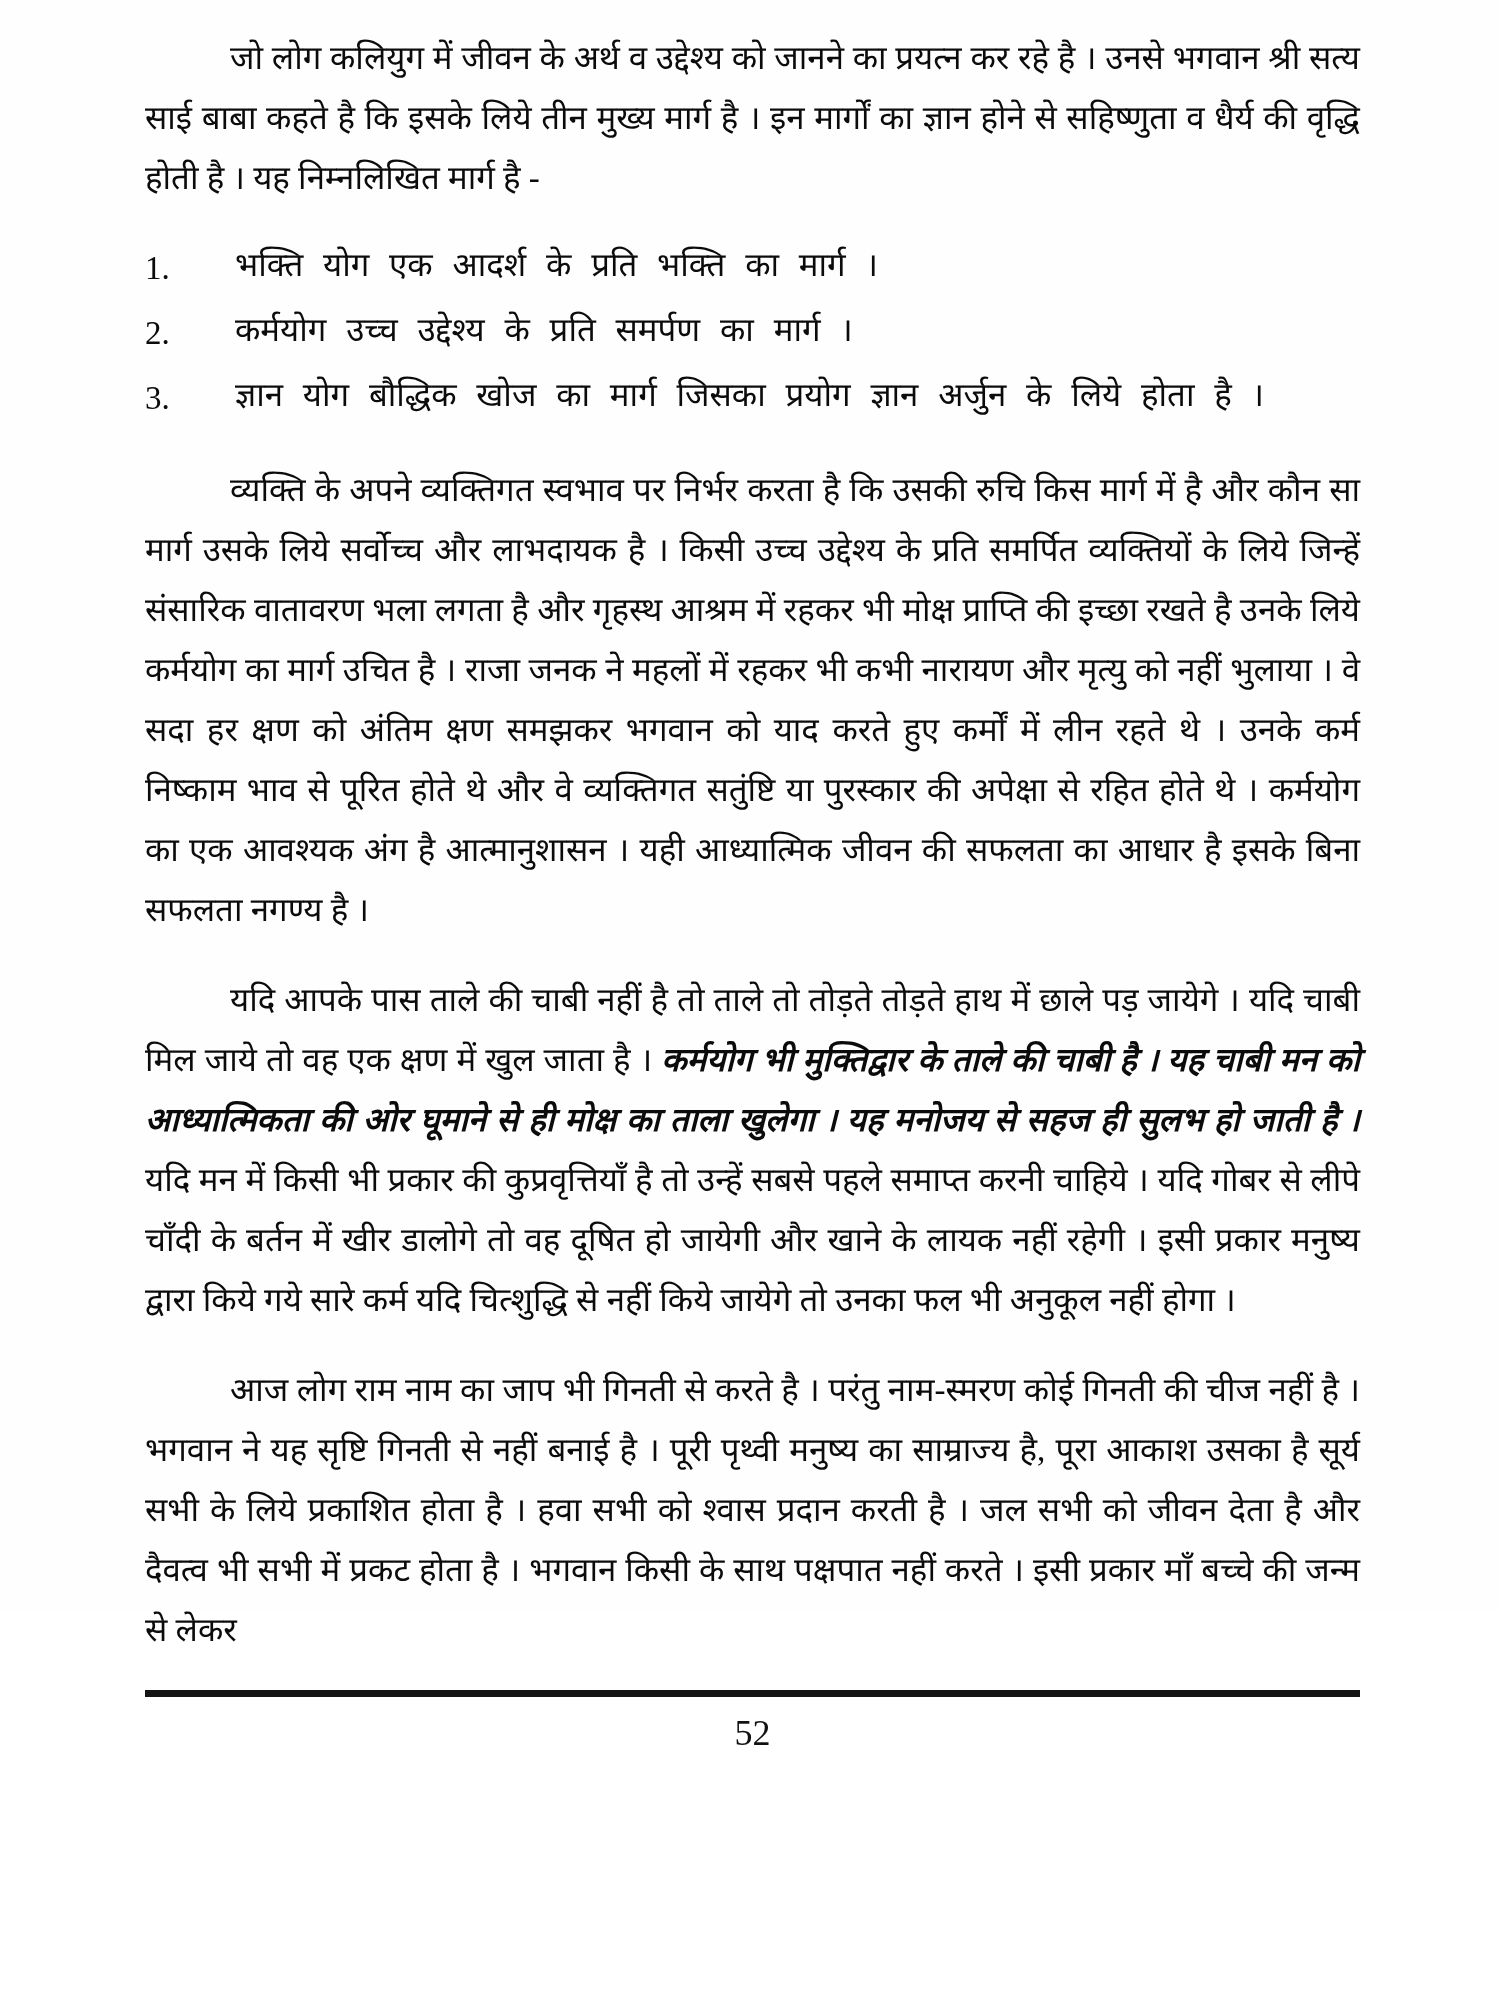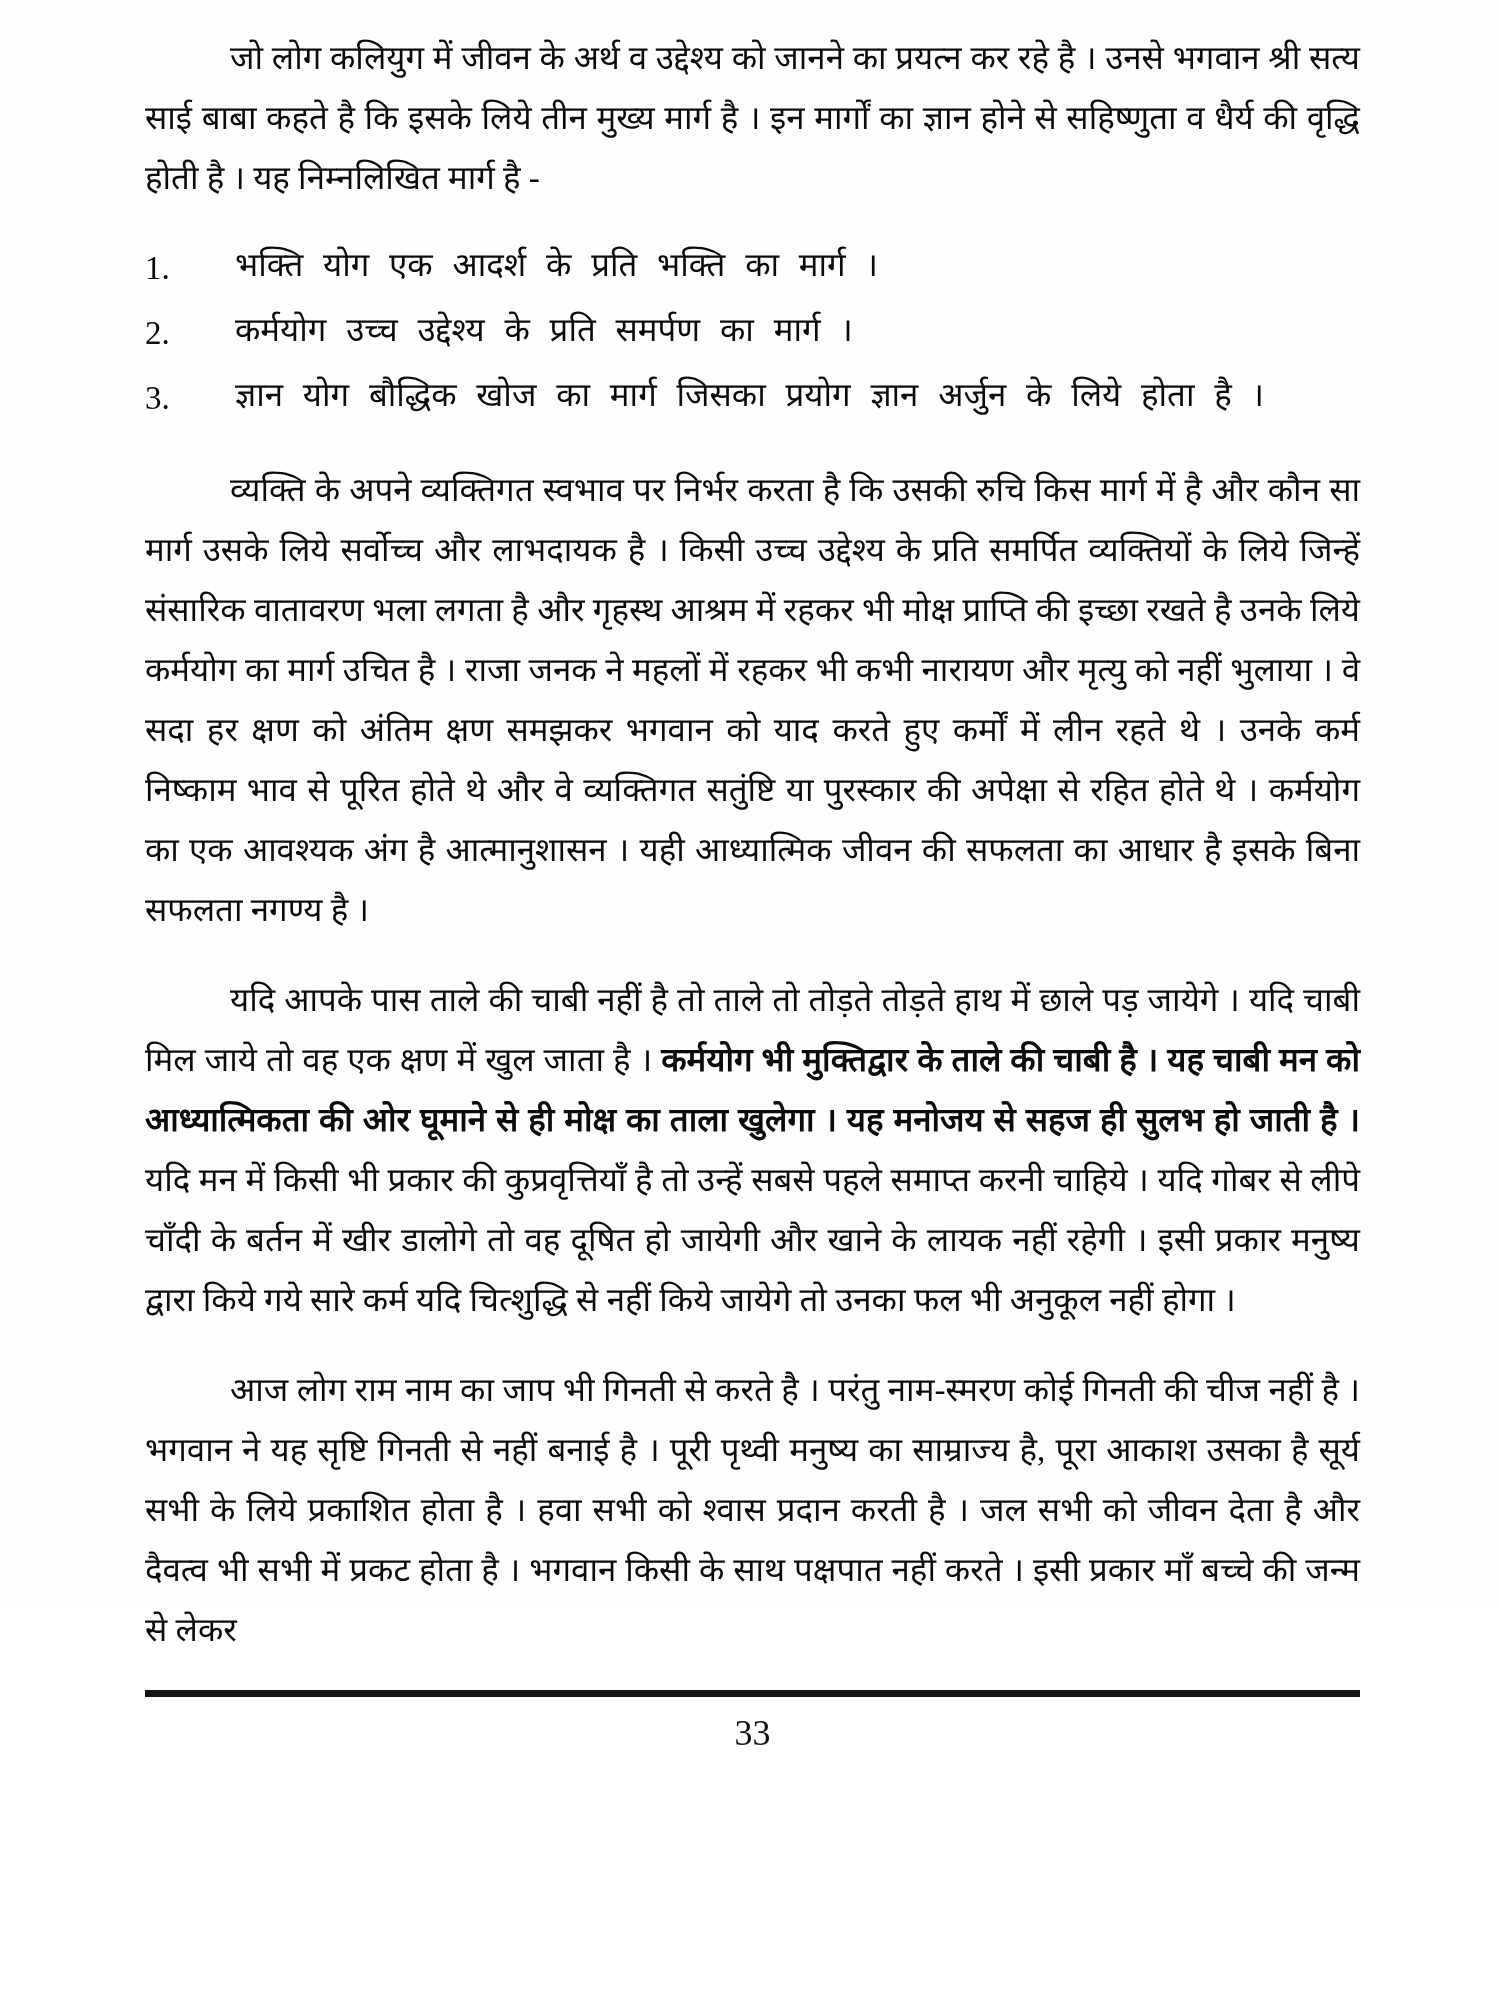--- a/index.html
+++ b/index.html
@@ -38,21 +38,21 @@
     margin-bottom: 5px;
   }
   .list-num {
     flex: none;
     width: 90px;
   }
   .list-text {
     flex: 1;
     font-family: Liberation Mono, monospace;
   }
-  .bold { font-weight: bold; }
+  .bold { font-weight: bold; font-style: italic; }
   .footer-rule {
     height: 7px;
     background: #141414;
     margin: 14px 0 12px 0;
   }
   .page-number {
     text-align: center;
     font-size: 36px;
     line-height: 48px;
     color: #111;
@@ -81,15 +81,15 @@
   </div>
 
   <p class="para indent">व्यक्ति के अपने व्यक्तिगत स्वभाव पर निर्भर करता है कि उसकी रुचि किस मार्ग में है और कौन सा मार्ग उसके लिये सर्वोच्च और लाभदायक है । किसी उच्च उद्देश्य के प्रति समर्पित व्यक्तियों के लिये जिन्हें संसारिक वातावरण भला लगता है और गृहस्थ आश्रम में रहकर भी मोक्ष प्राप्ति की इच्छा रखते है उनके लिये कर्मयोग का मार्ग उचित है । राजा जनक ने महलों में रहकर भी कभी नारायण और मृत्यु को नहीं भुलाया । वे सदा हर क्षण को अंतिम क्षण समझकर भगवान को याद करते हुए कर्मों में लीन रहते थे । उनके कर्म निष्काम भाव से पूरित होते थे और वे व्यक्तिगत सतुंष्टि या पुरस्कार की अपेक्षा से रहित होते थे । कर्मयोग का एक आवश्यक अंग है आत्मानुशासन । यही आध्यात्मिक जीवन की सफलता का आधार है इसके बिना सफलता नगण्य है ।</p>
 
   <p class="para indent"><span>यदि आपके पास ताले की चाबी नहीं है तो ताले तो तोड़ते तोड़ते हाथ में छाले पड़ जायेगे । यदि चाबी मिल जाये तो वह एक क्षण में खुल जाता है । </span><span class="bold">कर्मयोग भी मुक्तिद्वार के ताले की चाबी है । यह चाबी मन को आध्यात्मिकता की ओर घूमाने से ही मोक्ष का ताला खुलेगा । यह मनोजय से सहज ही सुलभ हो जाती है ।</span><span> यदि मन में किसी भी प्रकार की कुप्रवृत्तियाँ है तो उन्हें सबसे पहले समाप्त करनी चाहिये । यदि गोबर से लीपे चाँदी के बर्तन में खीर डालोगे तो वह दूषित हो जायेगी और खाने के लायक नहीं रहेगी । इसी प्रकार मनुष्य द्वारा किये गये सारे कर्म यदि चित्शुद्धि से नहीं किये जायेगे तो उनका फल भी अनुकूल नहीं होगा ।</span></p>
 
   <p class="para indent">आज लोग राम नाम का जाप भी गिनती से करते है । परंतु नाम-स्मरण कोई गिनती की चीज नहीं है । भगवान ने यह सृष्टि गिनती से नहीं बनाई है । पूरी पृथ्वी मनुष्य का साम्राज्य है, पूरा आकाश उसका है सूर्य सभी के लिये प्रकाशित होता है । हवा सभी को श्वास प्रदान करती है । जल सभी को जीवन देता है और दैवत्व भी सभी में प्रकट होता है । भगवान किसी के साथ पक्षपात नहीं करते । इसी प्रकार माँ बच्चे की जन्म से लेकर</p>
 
   <div class="footer-rule"></div>
 
-  <div class="page-number">33</div>
+  <div class="page-number">52</div>
 
 </div>
 
 </body></html>

